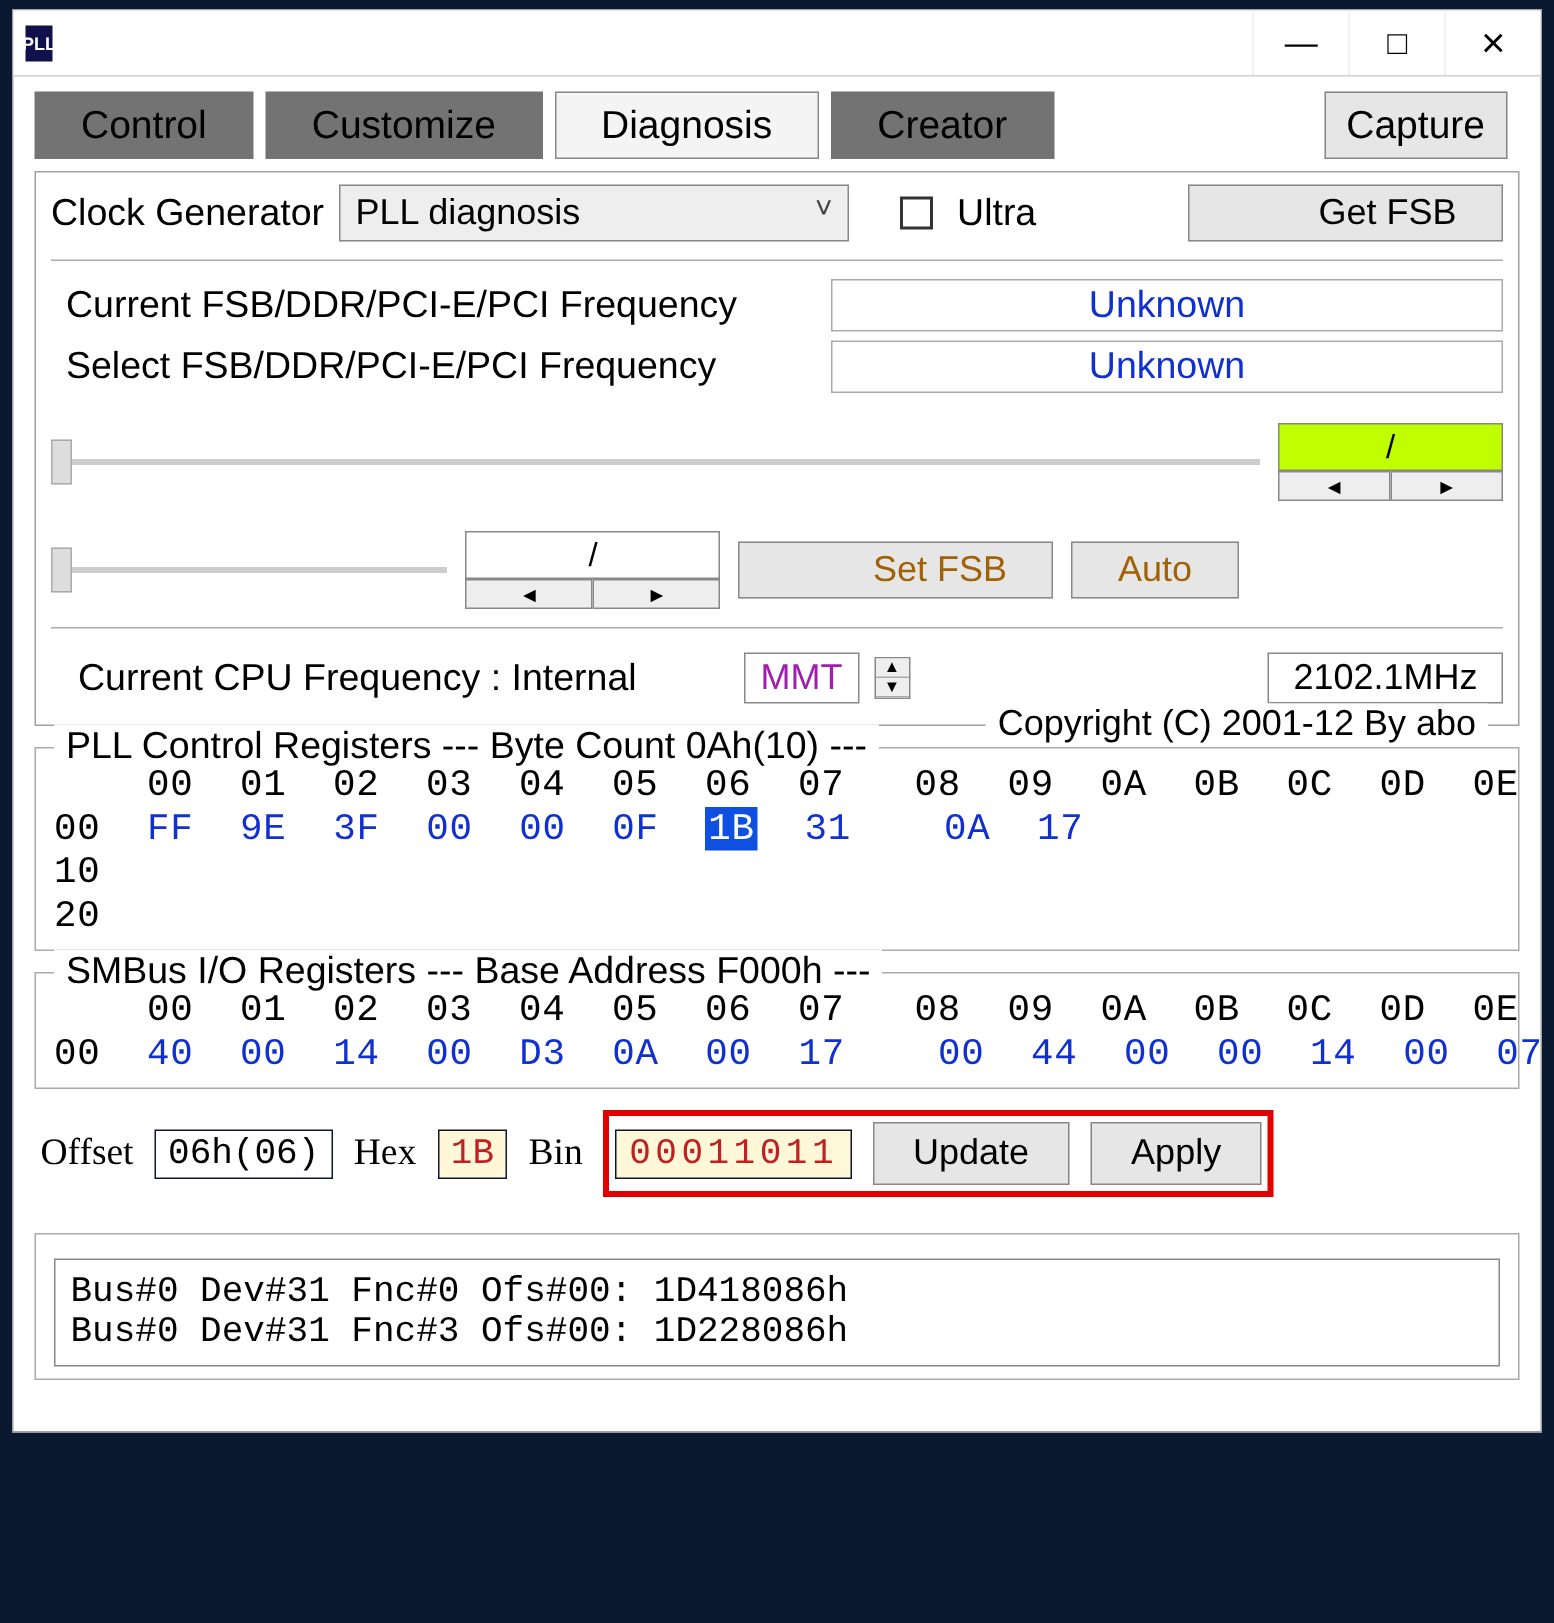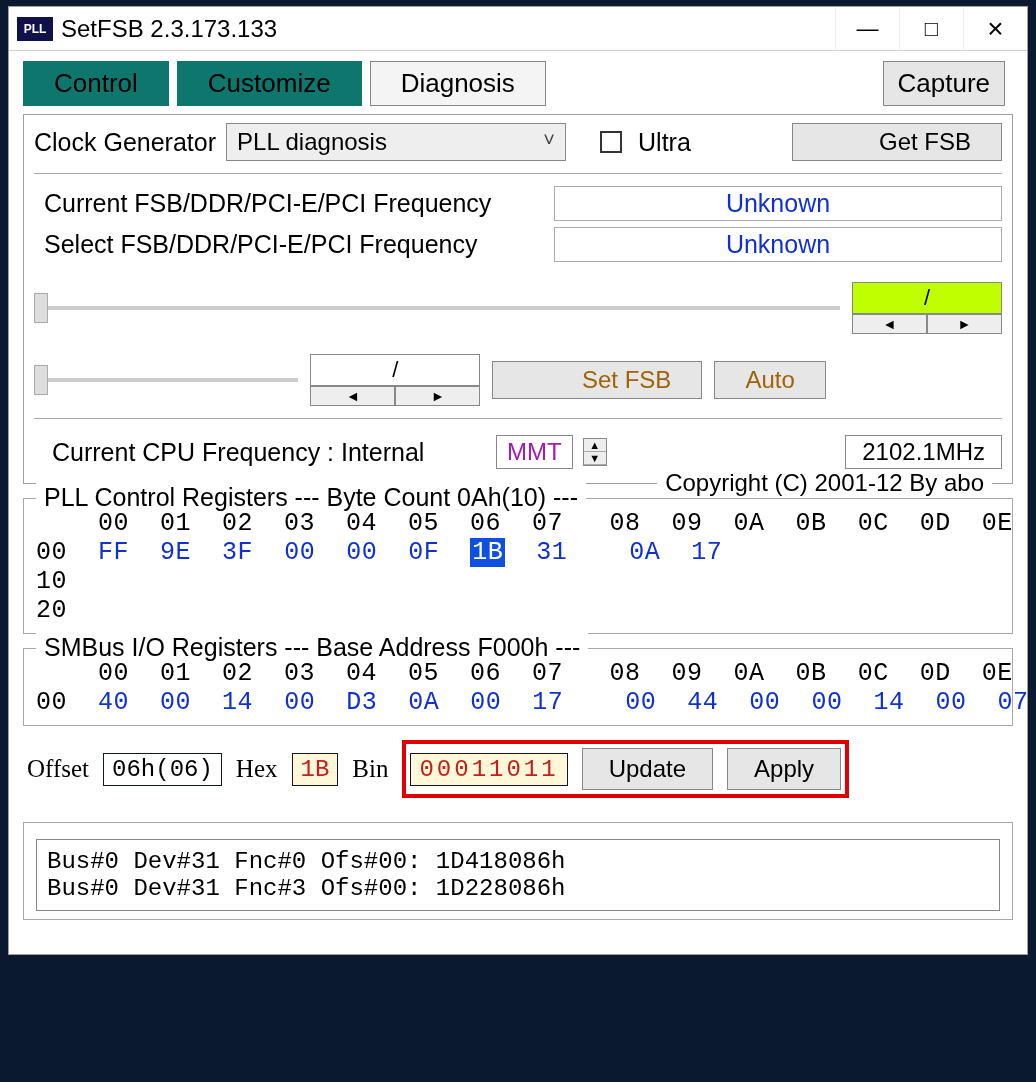--- a/index.html
+++ b/index.html
@@ -22,21 +22,21 @@
   }
   .titlebar {
     display: flex;
     align-items: center;
     height: 44px;
     background: #fff;
     border-bottom: 1px solid #d0d0d0;
     padding-left: 8px;
   }
   .titlebar .icon {
-    width: 36px; height: 24px;
+    width: 18px; height: 24px;
     background: #10104a;
     color: #fff;
     font-size: 12px;
     font-weight: bold;
     display:flex; align-items:center; justify-content:center;
     margin-right: 8px;
   }
   .titlebar .title { flex: 0 0 auto; font-size: 24px; }
   .titlebar .spacer { flex: 1; }
   .tbtn {
@@ -45,21 +45,21 @@
     font-size: 22px;
     border-left: 1px solid #eee;
   }
   .tbtn.close { font-size: 28px; }
   .content { padding: 10px 14px 20px 14px; }
   .tabs { display:flex; gap: 0; margin-bottom: 8px; }
   .tab {
     padding: 6px 30px;
     border: 1px solid transparent;
     font-size: 26px;
-    background: #0f766e;
+    background: #737373;
     margin-right: 8px;
   }
   .tab.active {
     border: 1px solid #888;
     background: #f4f4f4;
   }
   .tab.capture {
     margin-left: auto;
     border: 1px solid #888;
     background: #e6e6e6;
@@ -165,33 +165,33 @@
     white-space:pre;
     margin-top:6px;
   }
 </style>
 </head>
 <body>
 
 <div class="window">
   <div class="titlebar">
     <div class="icon">PLL</div>
-    <div class="title">SetFSB 2.3.173.133</div>
     <div class="spacer"></div>
     <div class="tbtn">—</div>
     <div class="tbtn">□</div>
     <div class="tbtn close">×</div>
   </div>
 
   <div class="content">
 
     <div class="tabs">
       <div class="tab">Control</div>
       <div class="tab">Customize</div>
       <div class="tab active">Diagnosis</div>
+      <div class="tab">Creator</div>
       <div class="tab capture">Capture</div>
     </div>
 
     <div class="panel">
       <div class="row">
         <span class="label">Clock Generator</span>
         <div class="select">PLL diagnosis</div>
         <span class="chk"></span>
         <span class="label">Ultra</span>
         <div style="flex:1"></div>

